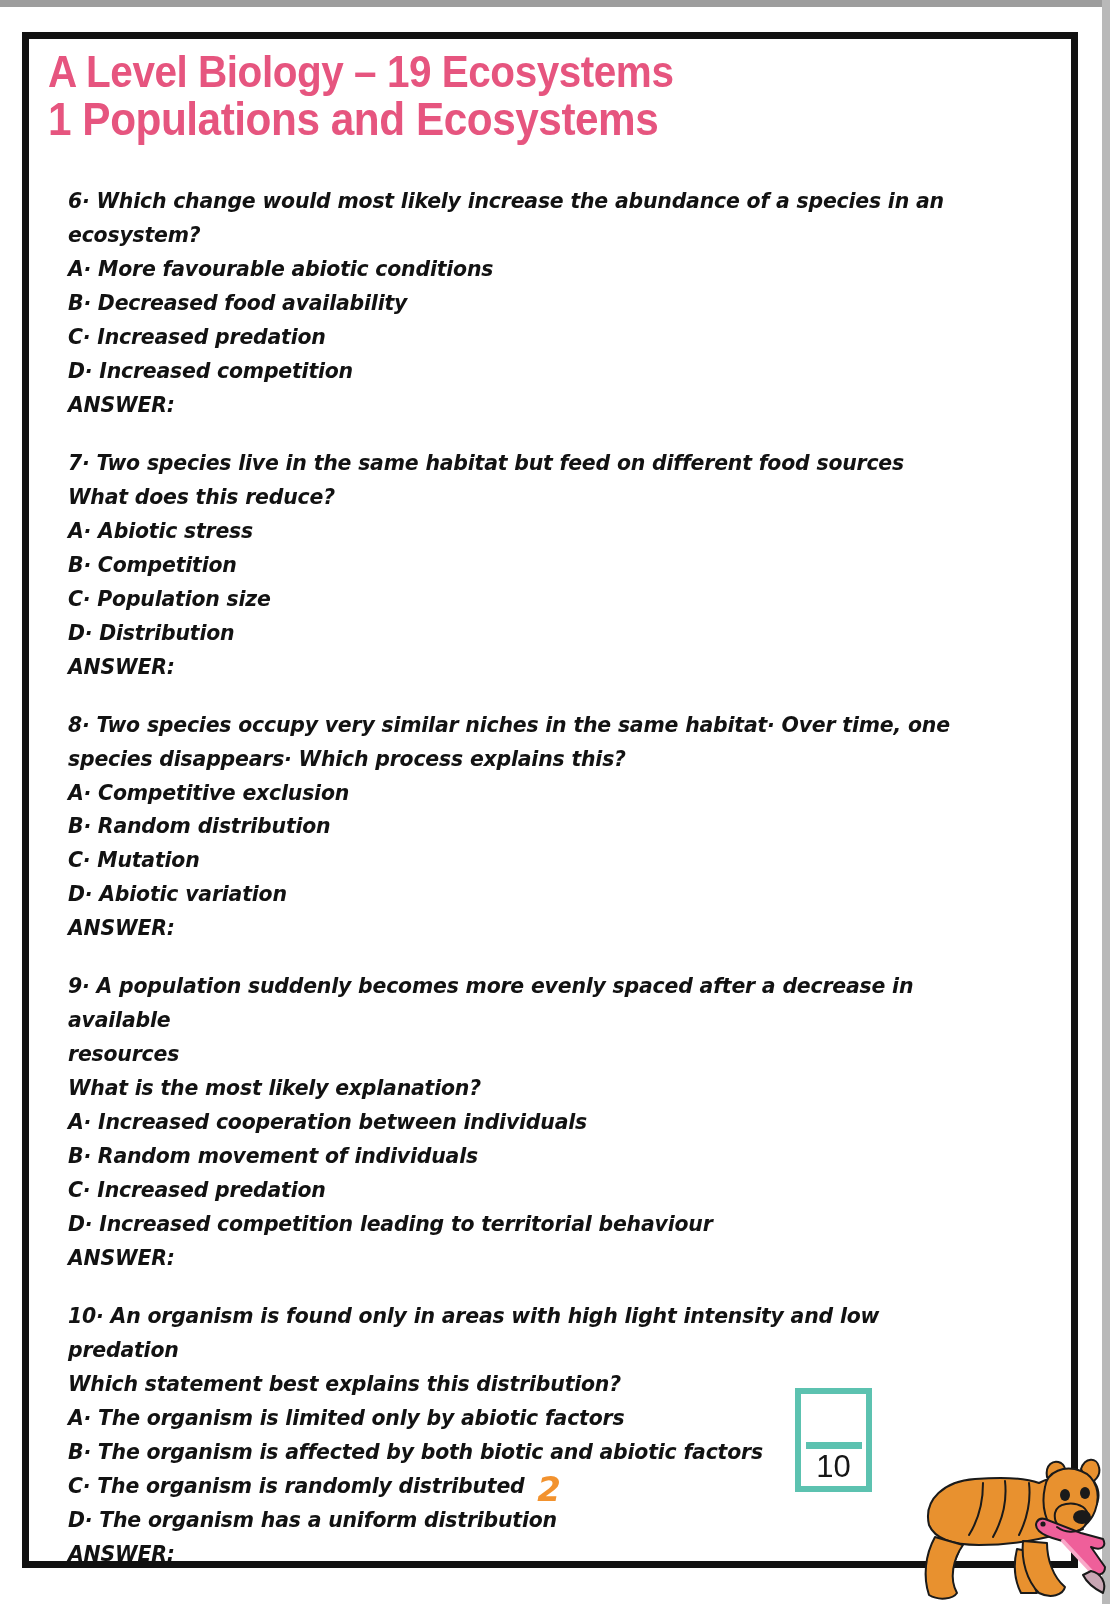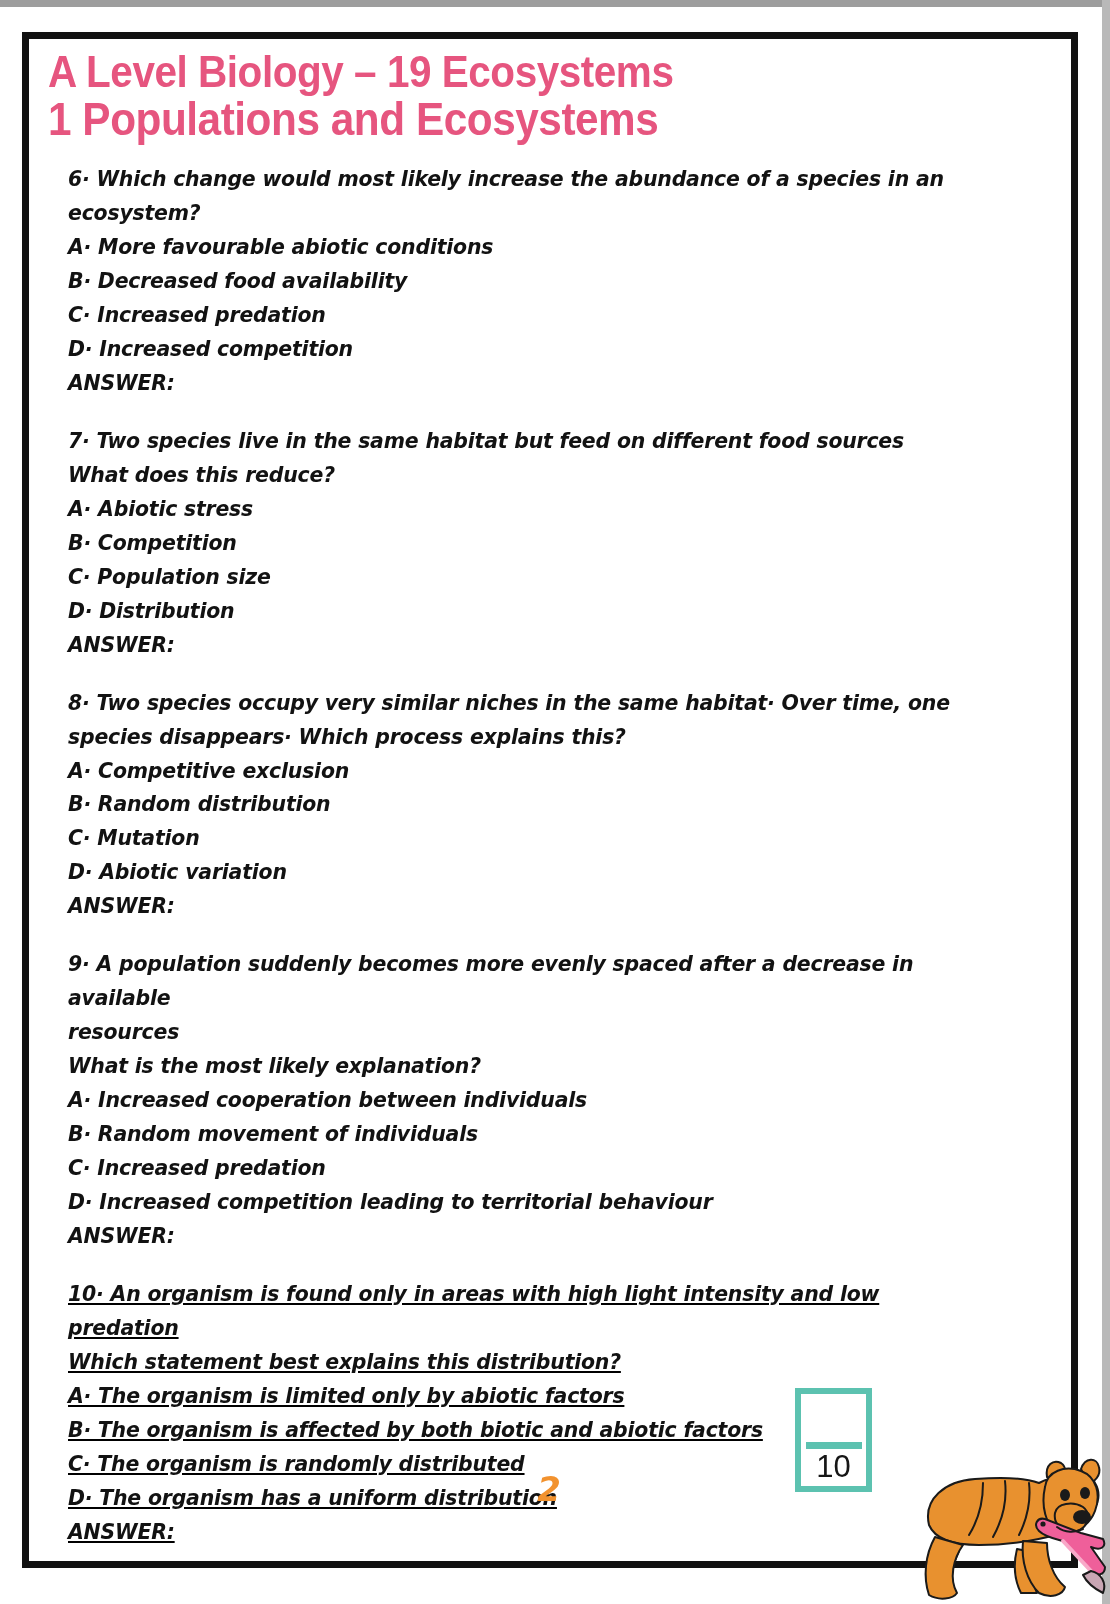--- a/index.html
+++ b/index.html
@@ -57,25 +57,25 @@
     transform: scaleX(0.92);
     transform-origin: left center;
     white-space: nowrap;
   }
   .heading-line.l1 { font-size: 44px; }
   .heading-line.l2 { font-size: 46px; }
 
   
   .body {
     position: absolute;
-    left: 68px; top: 162px;
+    left: 68px; top: 184px;
     width: 948px;
   }
   .q-block { margin-bottom: 24px; }
-  .q-block:last-child { margin-bottom: 16px; text-decoration: underline; }
+  .q-block:last-child { margin-bottom: 16px; }
 
   .qline, .opt, .answer {
     font-family: "DejaVu Sans", sans-serif;
     font-style: italic;
     font-weight: 700;
     color: #121212;
     font-size: 21.5px;
     line-height: 1.58;
     letter-spacing: -0.2px;
     transform: scaleX(0.95);

